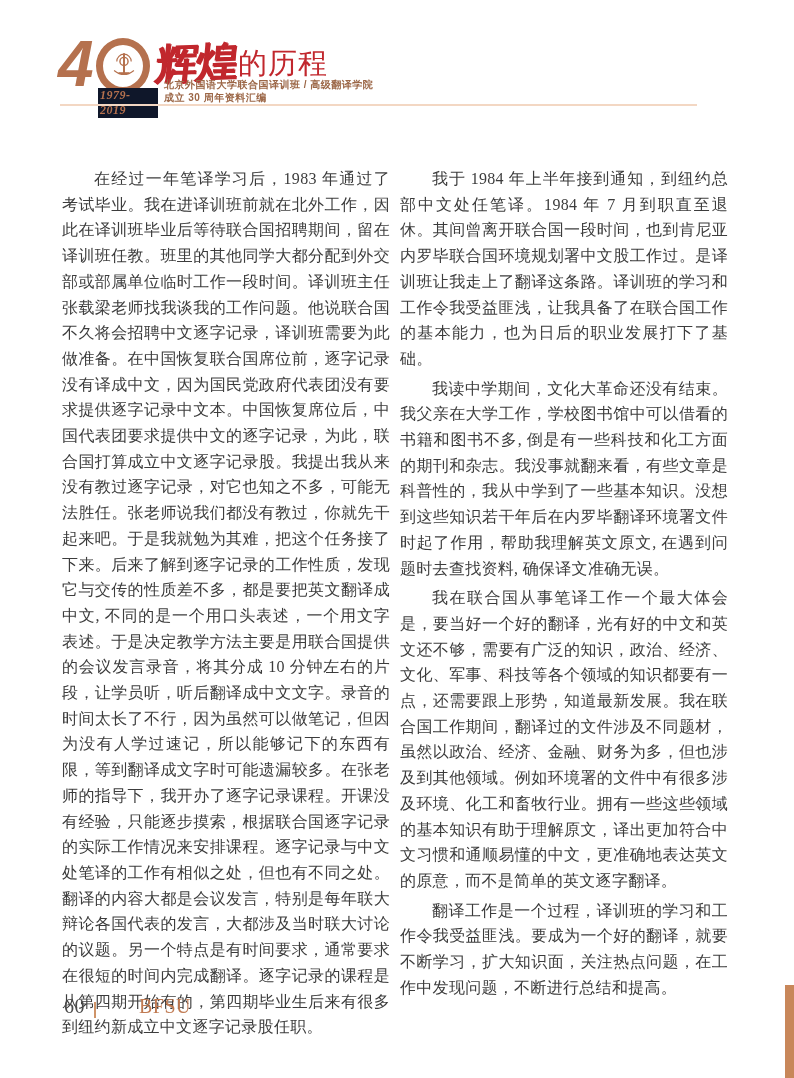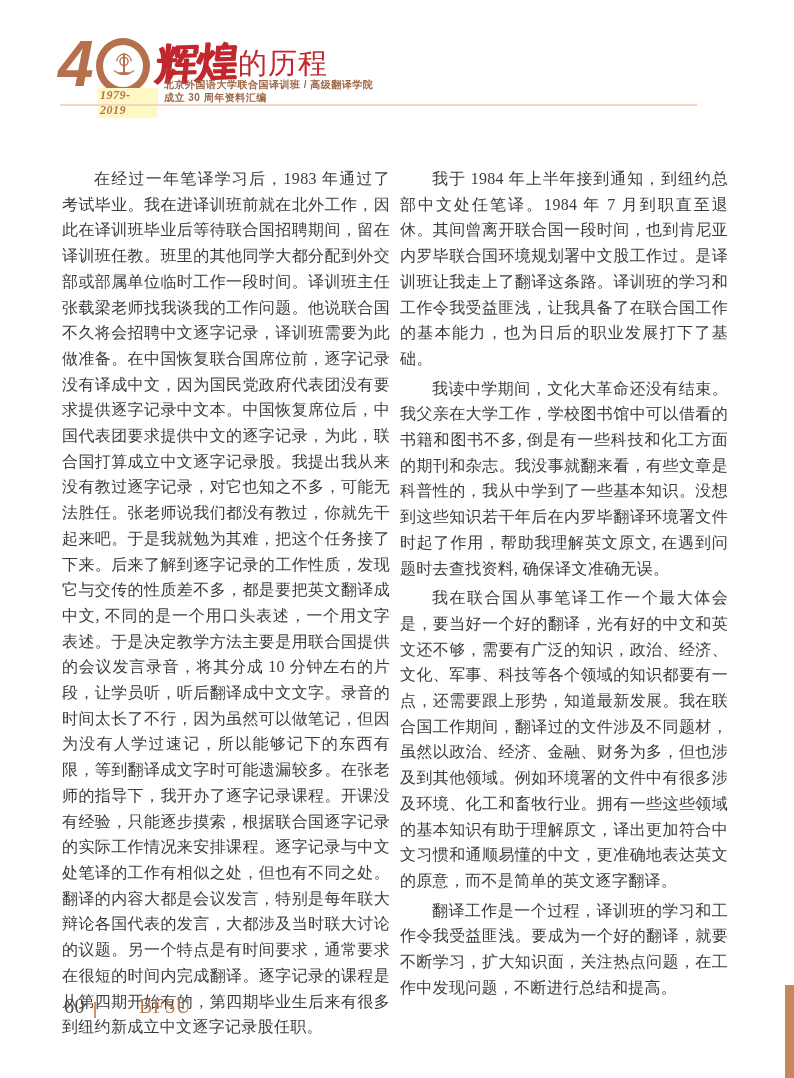--- a/index.html
+++ b/index.html
@@ -25,21 +25,21 @@
     position:absolute; left:38px; top:-2px;
     width:54px; height:56px;
     border:7px solid #b5714e; border-radius:50%;
     background:#fff;
   }
   .logo-0 svg { position:absolute; left:3px; top:2px; }
   .logo-years {
     position:absolute; left:40px; top:48px;
     font-style:italic; font-weight:bold;
     font-size:12px; color:#b5714e;
-    background:#fef9c3; padding:0 2px;
+    background:#0f172a; padding:0 2px;
     letter-spacing:0.5px;
   }
   .brand-line { position:absolute; left:156px; top:42px; white-space:nowrap; }
   .brand-calli {
     font-size:42px; line-height:42px; font-weight:bold;
     color:#c1272d; letter-spacing:-2px;
     display:inline-block; transform:skewX(-8deg) rotate(-2deg);
     text-shadow:1px 1px 0 #c1272d;
   }
   .brand-suffix {

